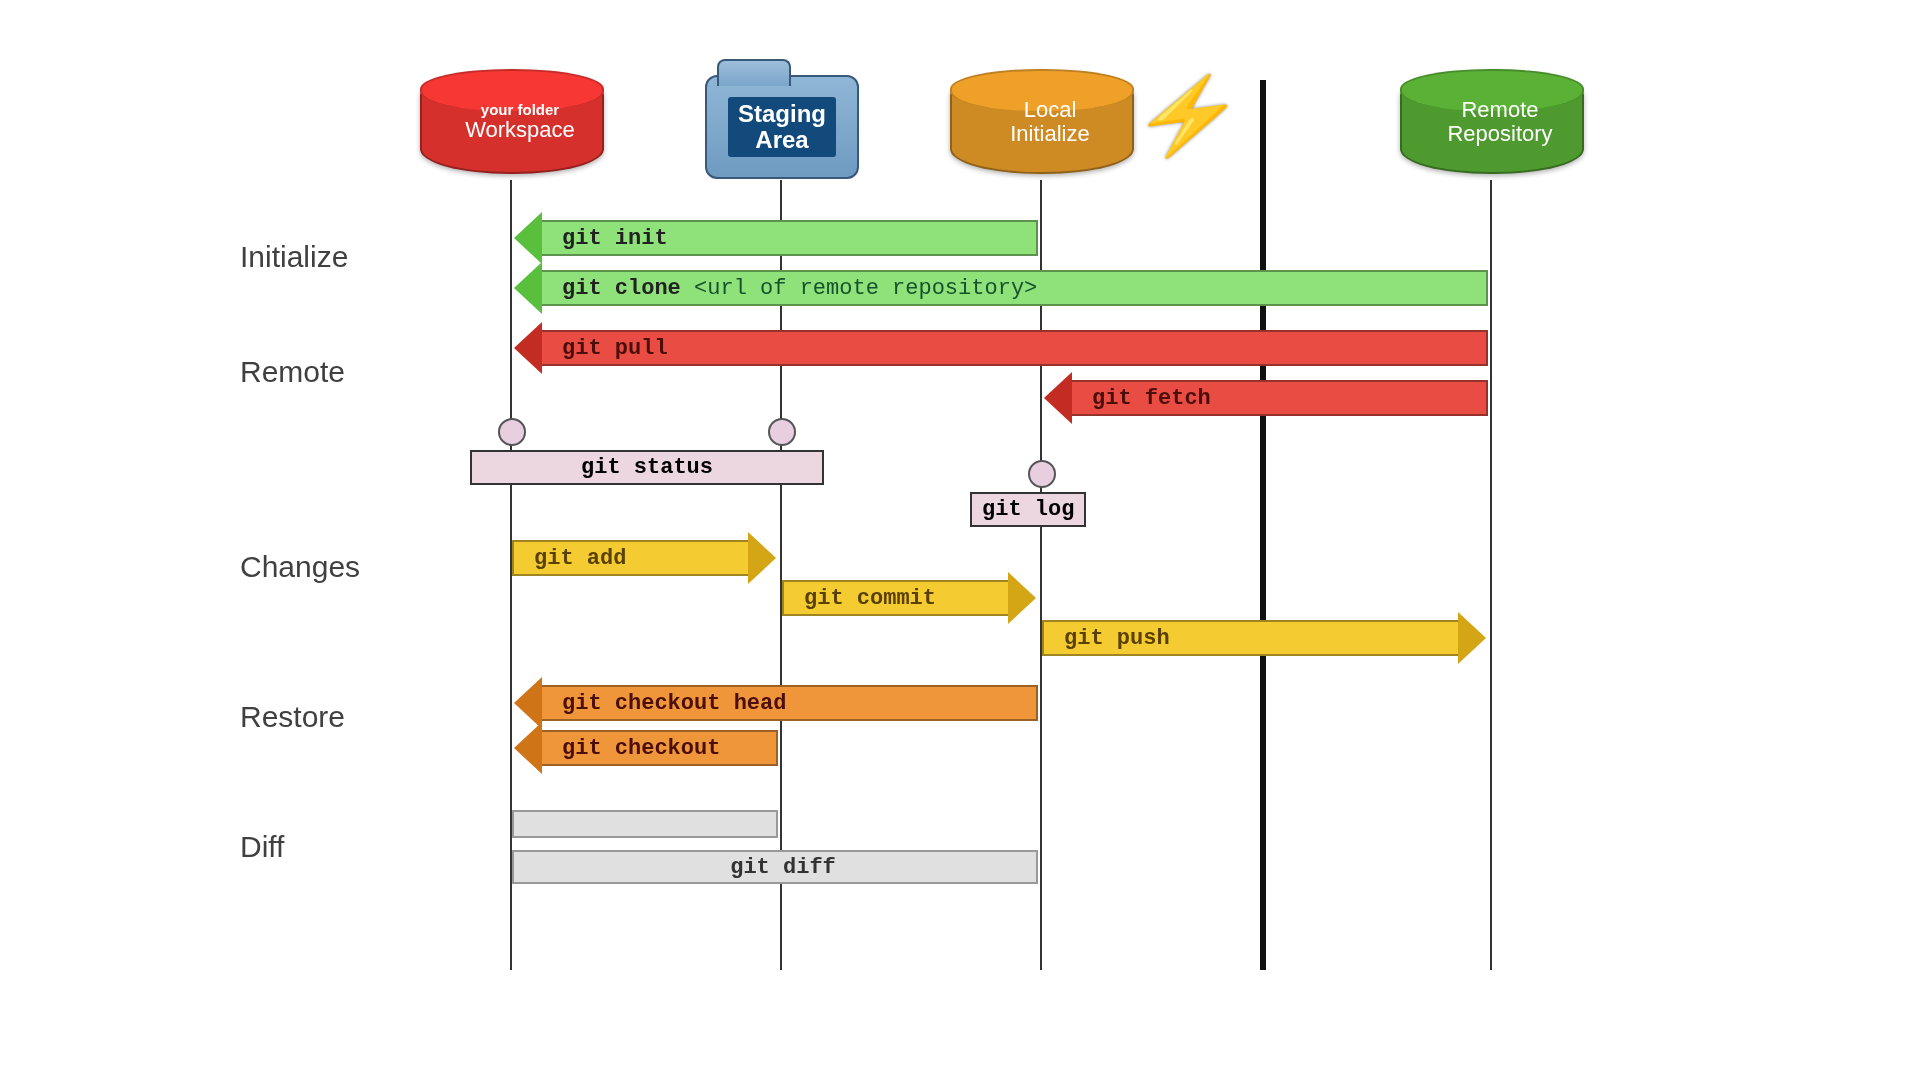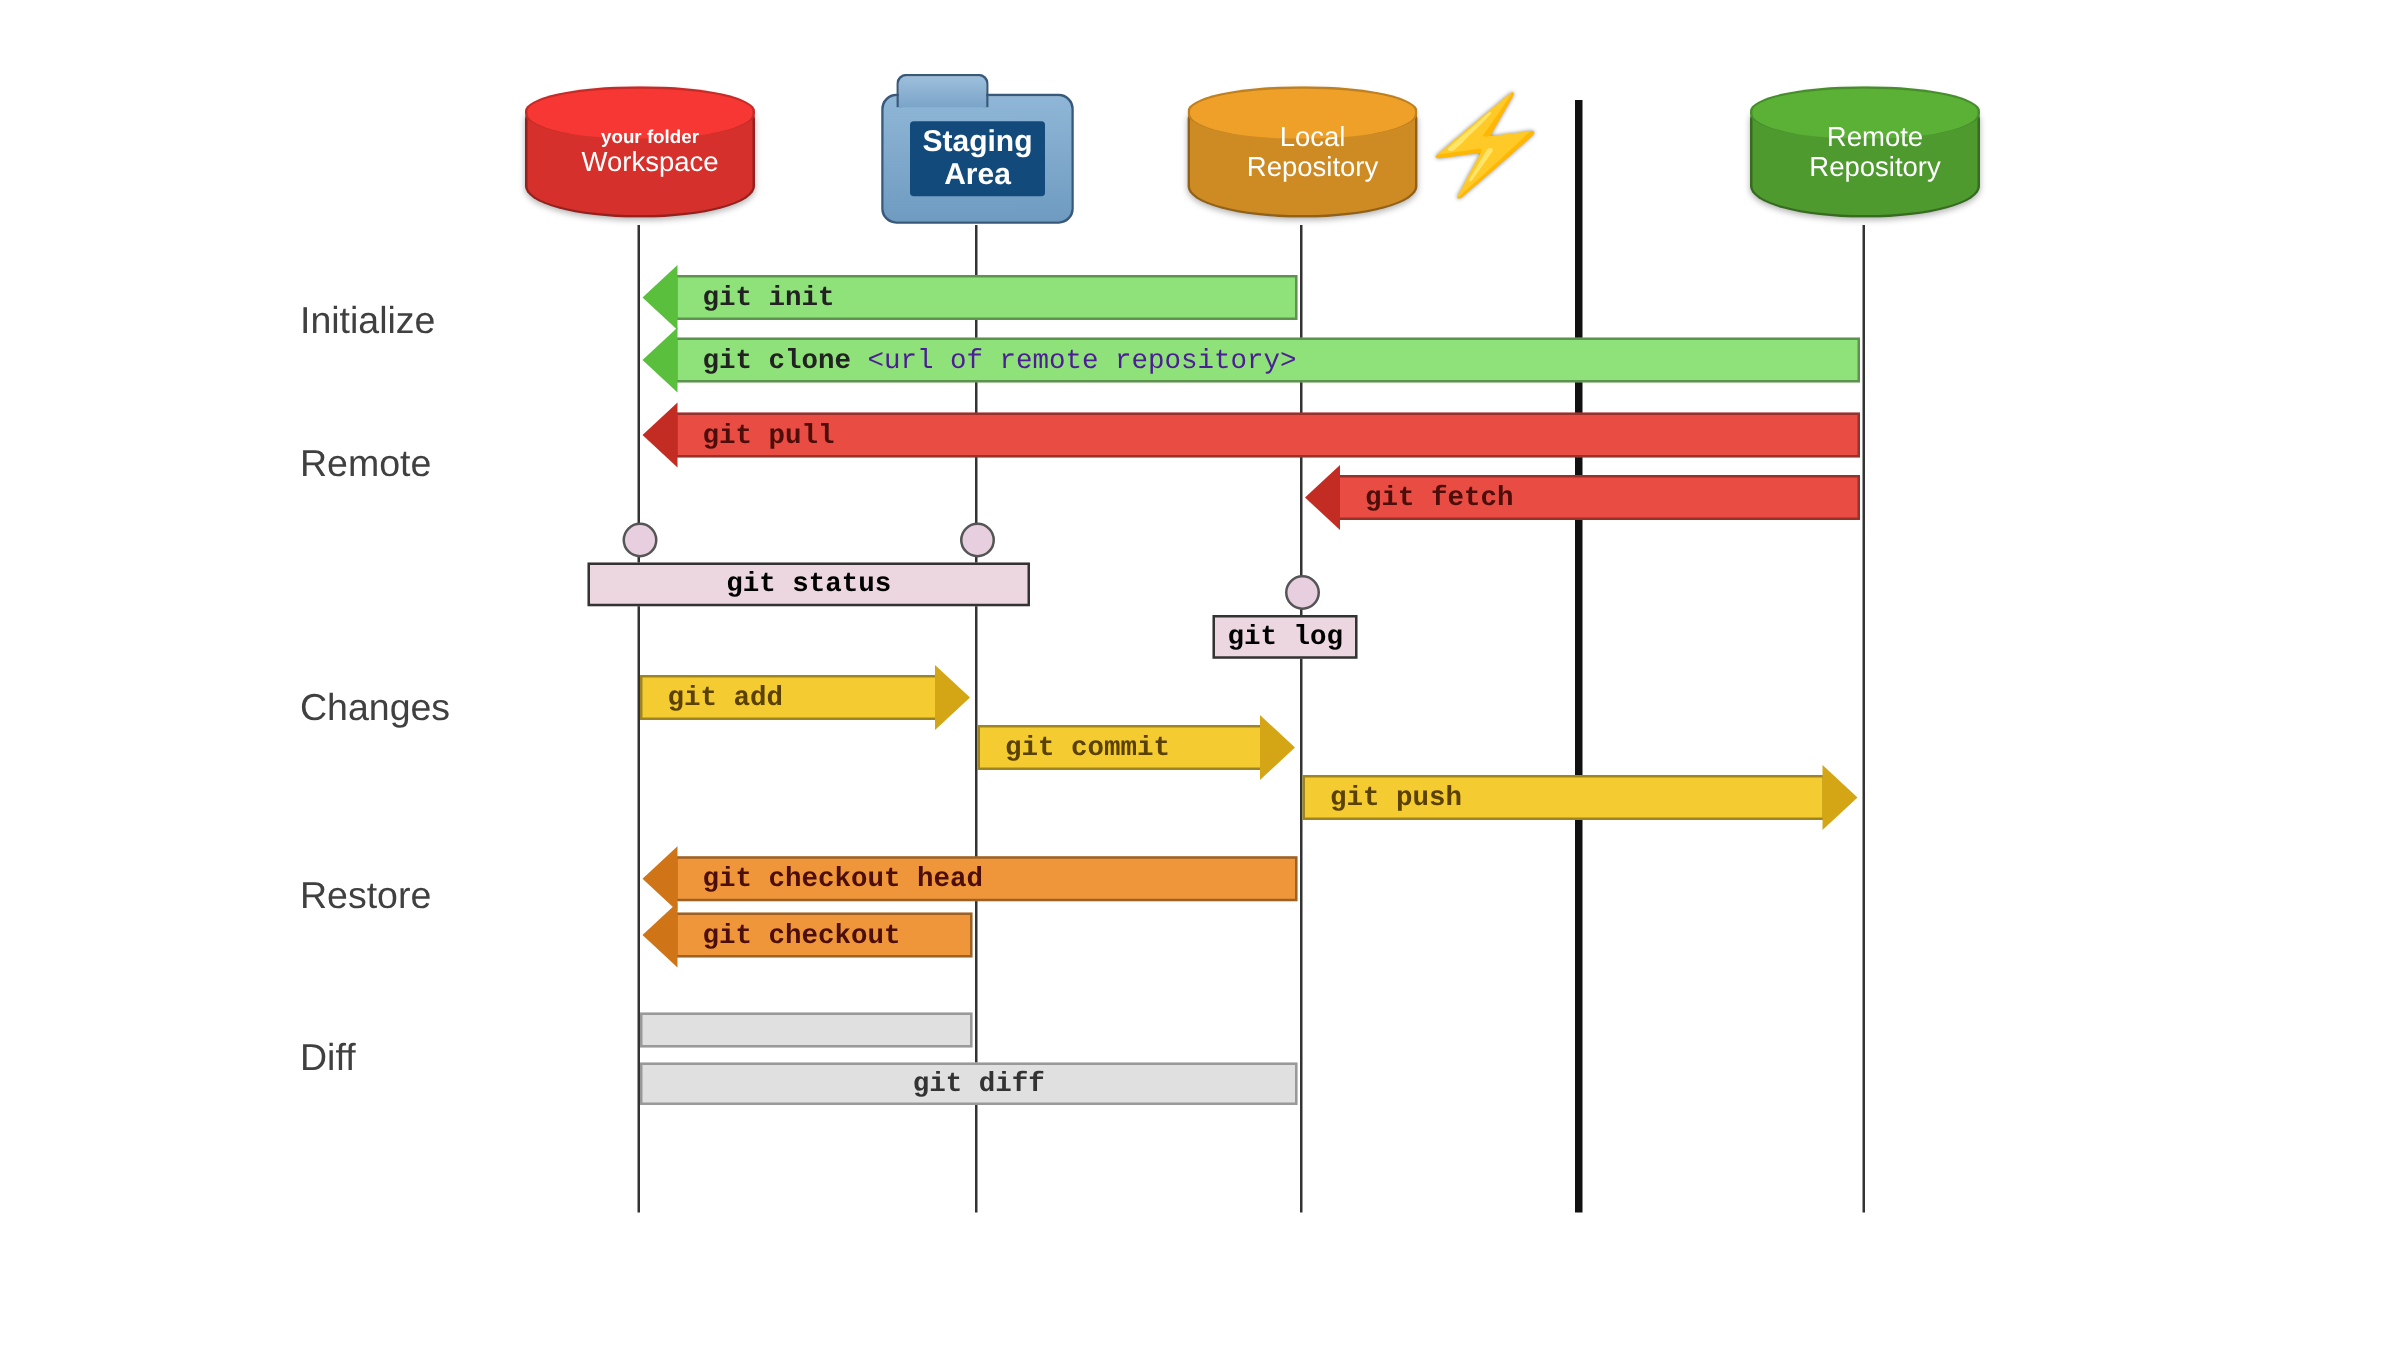--- a/index.html
+++ b/index.html
@@ -138,21 +138,21 @@
       border-bottom: 26px solid transparent;
       border-left: 28px solid currentColor;
       top: 50%; transform: translateY(-50%);
     }
     .arr-green  { background: #8fe17a; color: #5bbf3e; text-align: center; }
     .arr-red    { background: #e84c42; color: #c32c22; }
     .arr-yellow { background: #f4cc31; color: #d4a515; }
     .arr-orange { background: #f0963a; color: #d07418; }
     .arr-grey   { background: #e0e0e0; color: #c0c0c0; }
     .arrow span { color: #222; }
-    .arrow .faded { color: #4c1d95; font-weight: normal; }
+    .arrow .faded { color: #14532d; font-weight: normal; }
     .arr-red span, .arr-orange span { color: #4b0e0a; }
     .arr-yellow span { color: #5a4100; }
     
     .info-box {
       position: absolute;
       background: #ecd6e0;
       border: 2px solid #333;
       font-family: "Courier New", monospace;
       font-weight: bold;
       font-size: 22px;
@@ -192,21 +192,21 @@
 
   <div class="folder" style="left:495px; top:55px">
     <div class="label-box">
       <span style="white-space:pre-line">Staging
 Area</span>
     </div>
   </div>
 
   <div class="cyl cyl-orange" style="left:740px; top:50px">
     <span style="white-space:pre-line">Local
-Repository</span>
+Initialize</span>
   </div>
 
   <div class="bolt" style="left:935px; top:55px">⚡</div>
 
   <div class="cyl cyl-green" style="left:1190px; top:50px">
     <span style="white-space:pre-line">Remote
 Repository</span>
   </div>
 
   <div class="section-label" style="top:220px">Initialize</div>

